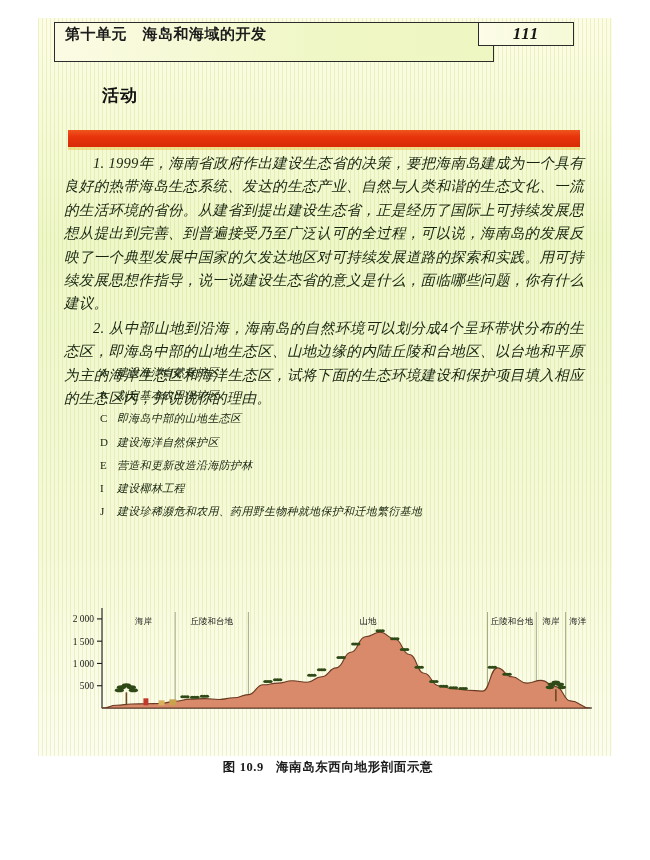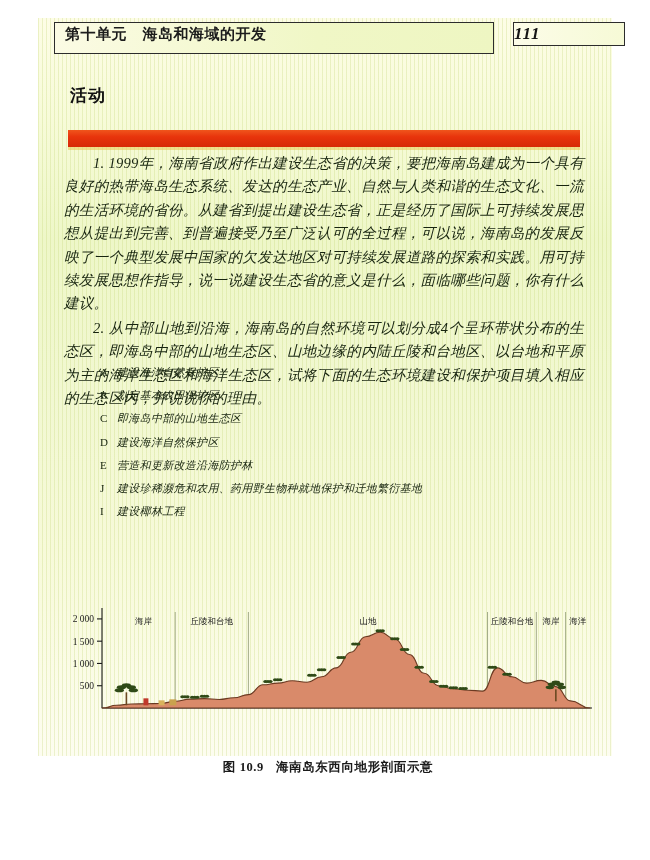--- a/index.html
+++ b/index.html
@@ -8,38 +8,38 @@
   .page{
     position:absolute;left:38px;top:18px;width:574px;height:738px;
     background:
       repeating-linear-gradient(90deg, rgba(196,214,120,.30) 0px, rgba(196,214,120,.30) 1px, rgba(255,255,255,0) 1px, rgba(255,255,255,0) 4px),
       linear-gradient(180deg,#fdfde6 0%, #f7fbd8 14%, #eef7c8 30%, #f2f8d2 52%, #f7fad9 72%, #fbfce6 88%, #fdfdf0 100%);
   }
 
   
   .hdr{position:absolute;left:16px;top:4px;width:542px;height:26px;}
   .hdr-box{
-    position:absolute;left:0;top:0;width:440px;height:32px;
+    position:absolute;left:0;top:0;width:440px;height:40px;
     border:1.5px solid #2c2c2c;box-sizing:border-box;
     background:linear-gradient(90deg,#fbfbe4,#f0f7c6 60%,#eef6c2);
   }
   .hdr-title{
     position:absolute;left:10px;top:2px;font-size:15px;font-weight:bold;color:#1c1c1c;
     letter-spacing:.5px;
   }
   .hdr-pg{
-    position:absolute;left:459px;top:0;width:112px;height:24px;
+    position:absolute;left:424px;top:0;width:96px;height:24px;
     border:1.5px solid #2c2c2c;box-sizing:border-box;
     background:linear-gradient(90deg,#fcfce8,#f6fad6);
-    text-align:left;
+    text-align:center;
   }
   .hdr-pg span{font-size:17px;font-weight:bold;font-style:italic;line-height:22px;color:#151515;letter-spacing:1px;}
 
   
-  .act-title{position:absolute;left:32px;top:66px;font-size:17px;font-weight:bold;color:#111;letter-spacing:1px;}
+  .act-title{position:absolute;left:32px;top:66px;font-size:17px;font-weight:bold;color:#111;letter-spacing:1px;padding-left:32px;}
   .redbar{
     position:absolute;left:30px;top:112px;width:512px;height:17px;
     background:linear-gradient(180deg,#f0551c 0%,#e8340c 40%,#d62a06 100%);
   }
   .redbar:after{content:"";position:absolute;left:0;right:0;bottom:-3px;height:3px;background:#e9c84f;opacity:.55;}
 
   
   .body{position:absolute;left:26px;top:134px;width:520px;}
   .para{
     font-size:14.5px;line-height:23.4px;color:#17240f;text-align:justify;
@@ -86,22 +86,22 @@
     <p class="para">1. 1999年，海南省政府作出建设生态省的决策，要把海南岛建成为一个具有良好的热带海岛生态系统、发达的生态产业、自然与人类和谐的生态文化、一流的生活环境的省份。从建省到提出建设生态省，正是经历了国际上可持续发展思想从提出到完善、到普遍接受乃至广泛认可的全过程，可以说，海南岛的发展反映了一个典型发展中国家的欠发达地区对可持续发展道路的探索和实践。用可持续发展思想作指导，说一说建设生态省的意义是什么，面临哪些问题，你有什么建议。</p>
     <p class="para">2. 从中部山地到沿海，海南岛的自然环境可以划分成4个呈环带状分布的生态区，即海岛中部的山地生态区、山地边缘的内陆丘陵和台地区、以台地和平原为主的海岸生态区和海洋生态区，试将下面的生态环境建设和保护项目填入相应的生态区内，并说说你的理由。</p>
   </div>
 
   <div class="opts">
     <div class="opt"><span class="ltr">A</span><span>建设海洋自然保护区</span></div>
     <div class="opt"><span class="ltr">B</span><span>划定基本农田保护区</span></div>
     <div class="opt"><span class="ltr">C</span><span>即海岛中部的山地生态区</span></div>
     <div class="opt"><span class="ltr">D</span><span>建设海洋自然保护区</span></div>
     <div class="opt"><span class="ltr">E</span><span>营造和更新改造沿海防护林</span></div>
+    <div class="opt"><span class="ltr">I</span><span>建设椰林工程</span></div>
     <div class="opt"><span class="ltr">J</span><span>建设珍稀濒危和农用、药用野生物种就地保护和迁地繁衍基地</span></div>
-    <div class="opt"><span class="ltr">I</span><span>建设椰林工程</span></div>
   </div>
 
   <div class="fig">
     <svg id="profile-svg" width="540" height="132" viewBox="0 0 540 132">
         <line x1="44" y1="12" x2="44" y2="112" stroke="#1a1a1a" stroke-width="1.1"></line>
         <line x1="44" y1="112" x2="534" y2="112" stroke="#1a1a1a" stroke-width="1.1"></line>
         <line x1="39" y1="89.72727272727272" x2="44" y2="89.72727272727272" stroke="#1a1a1a" stroke-width="1.1"></line>
         <text x="36" y="93.12727272727273" text-anchor="end" class="ytick">500</text>
         <line x1="39" y1="67.45454545454545" x2="44" y2="67.45454545454545" stroke="#1a1a1a" stroke-width="1.1"></line>
         <text x="36" y="70.85454545454546" text-anchor="end" class="ytick">1 000</text>

